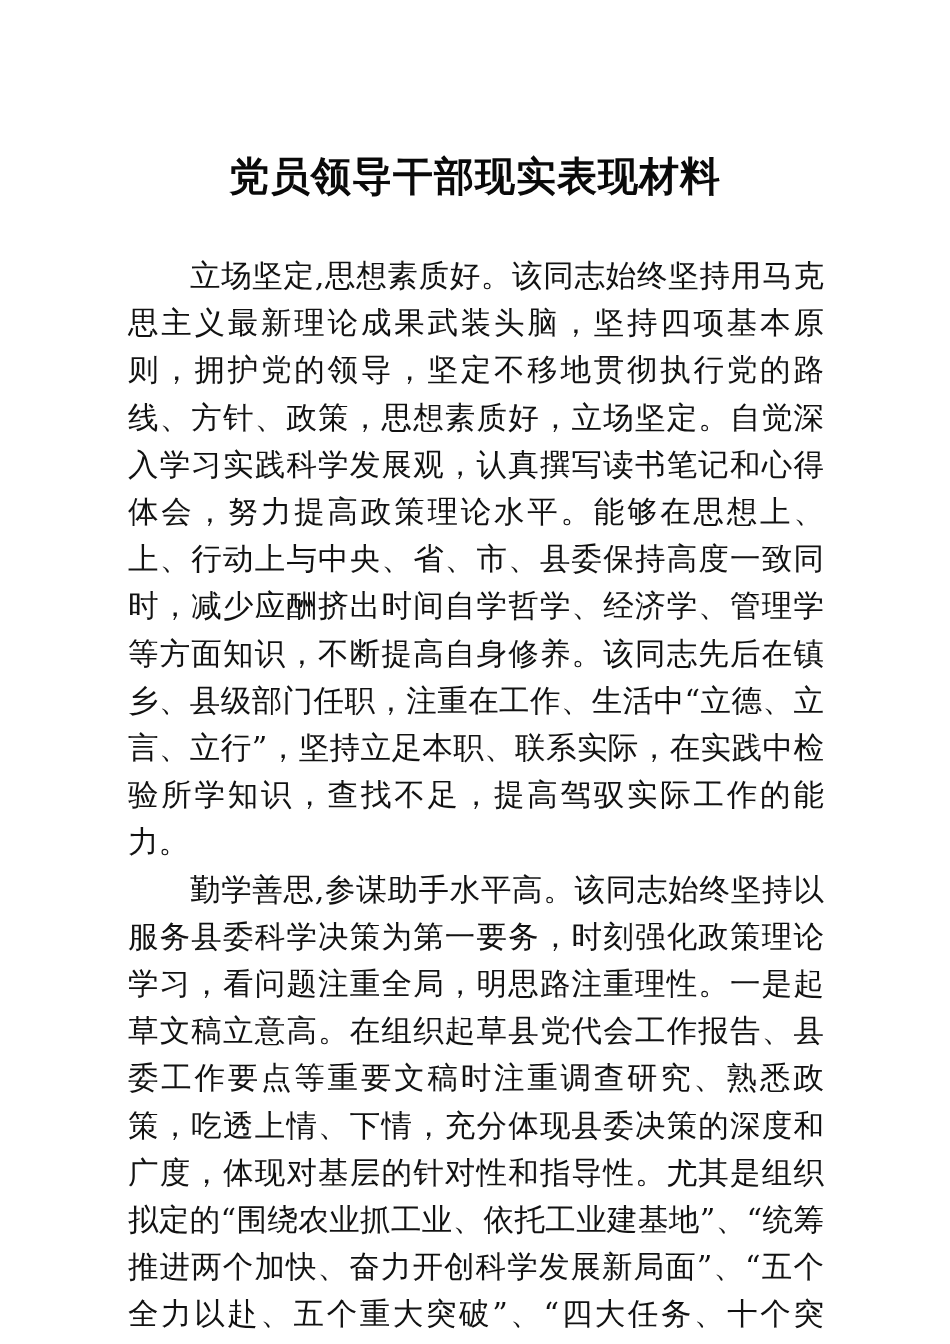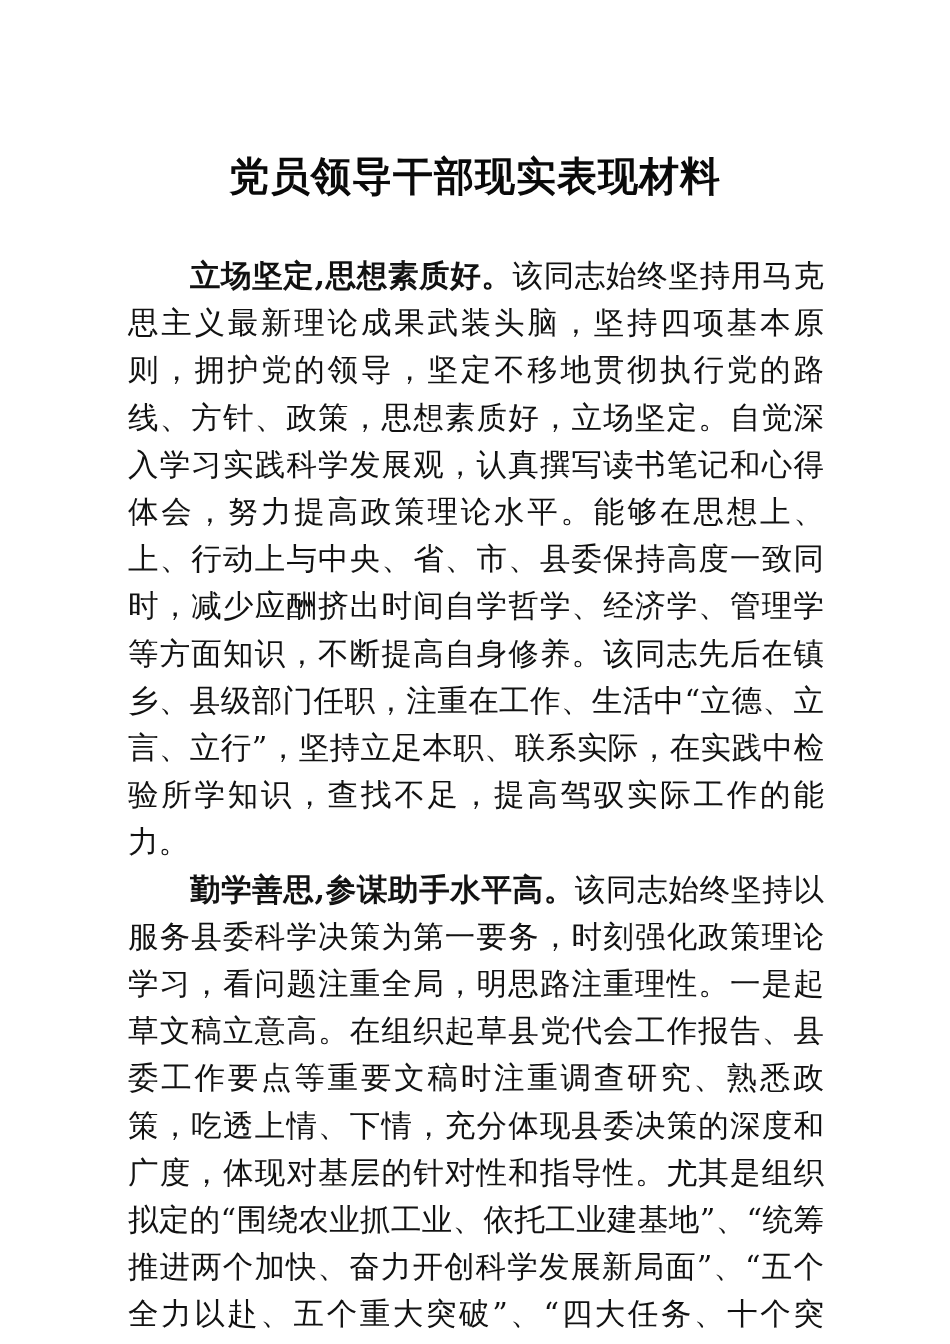--- a/index.html
+++ b/index.html
@@ -60,21 +60,21 @@
     text-indent: 62px;
     word-break: break-all;
     letter-spacing: 0.1px;
   }
 
   .para + .para {
     margin-top: 0px;
   }
 
   .lead {
-    font-weight: bold;
+    font-weight: normal;
     letter-spacing: 0px;
     margin-top: 48px;
   }
 
   .run {
     font-weight: normal;
   }
 </style>
 </head>
 <body>

